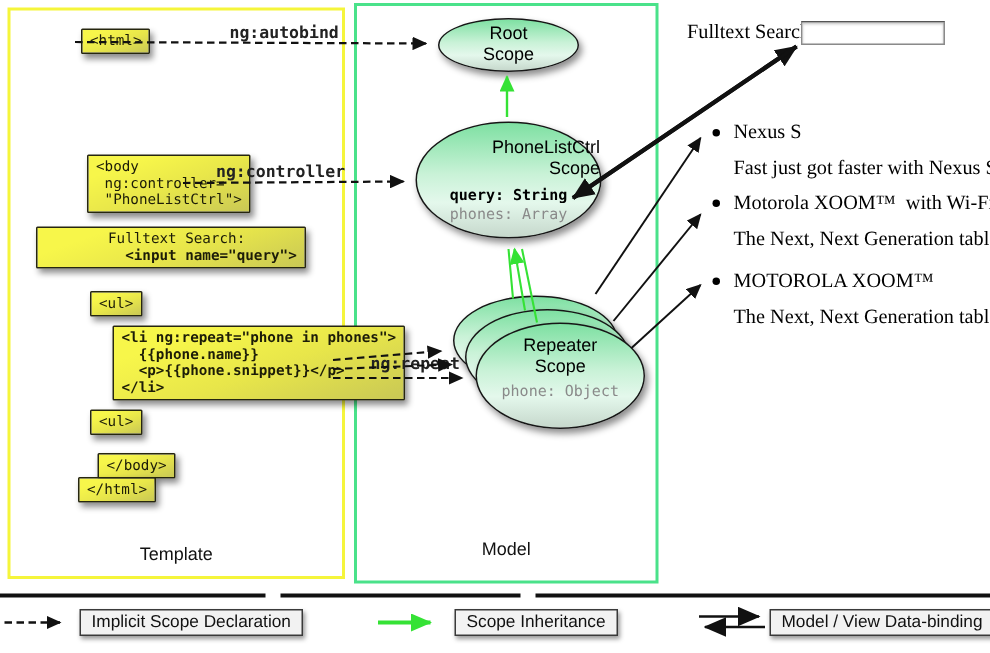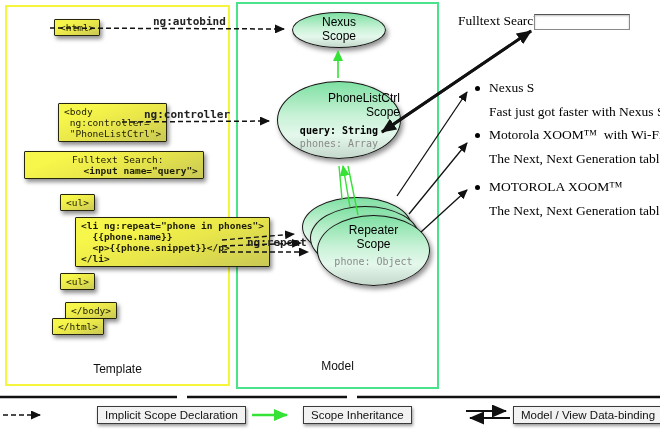--- a/index.html
+++ b/index.html
@@ -68,21 +68,21 @@
 &lt;/li&gt;</div>
   <div class="ybox mono" style="left:18px;top:273px;">&lt;ul&gt;</div>
   <div class="ybox mono" style="left:23px;top:302px;">&lt;/body&gt;</div>
   <div class="ybox mono" style="left:10px;top:318px;">&lt;/html&gt;</div>
 
   <div class="anno" style="left:140px;top:15px;">ng:autobind</div>
   <div class="anno" style="left:131px;top:108px;">ng:controller</div>
   <div class="anno" style="left:234px;top:236px;">ng:repeat</div>
 
   <div class="ellipse" style="left:292px;top:12px;width:92px;height:34px;">
-    <div class="etitle" style="padding-top:3px;">Nexus
+    <div class="etitle" style="padding-top:3px;">Root
 Scope</div>
   </div>
 
   <div class="ellipse" style="left:277px;top:81px;width:122px;height:76px;">
     <div class="etitle" style="padding-top:10px;text-align:right;">PhoneListCtrl
 Scope</div>
     <div class="eprop q" style="padding-top:5px;">query: String</div>
     <div class="eprop g">phones: Array</div>
   </div>
 
@@ -102,21 +102,21 @@
   <div class="vtext" style="left:489px;top:104px;">Fast just got faster with Nexus S.</div>
 
   <div class="bullet" style="left:475px;top:133px;"></div>
   <div class="vtext" style="left:489px;top:127px;">Motorola XOOM™  with Wi-Fi</div>
   <div class="vtext" style="left:489px;top:151px;">The Next, Next Generation tablet.</div>
 
   <div class="bullet" style="left:475px;top:185px;"></div>
   <div class="vtext" style="left:489px;top:179px;">MOTOROLA XOOM™</div>
   <div class="vtext" style="left:489px;top:203px;">The Next, Next Generation tablet.</div>
 
-  <div class="lbox" style="left:53px;margin-left:44px;">Implicit Scope Declaration</div>
+  <div class="lbox" style="left:53px;">Implicit Scope Declaration</div>
   <div class="lbox" style="left:303px;">Scope Inheritance</div>
   <div class="lbox" style="left:513px;">Model / View Data-binding</div>
 
   <svg class="overlay" viewBox="0 0 660 435" xmlns="http://www.w3.org/2000/svg">
     <defs>
       <marker id="mS" markerUnits="userSpaceOnUse" markerWidth="10" markerHeight="9" refX="9" refY="4.5" orient="auto">
         <path d="M0,0 L10,4.5 L0,9 z" fill="#111"></path>
       </marker>
       <marker id="mB" markerUnits="userSpaceOnUse" markerWidth="15" markerHeight="13" refX="14" refY="6.5" orient="auto">
         <path d="M0,0 L15,6.5 L0,13 z" fill="#111"></path>

